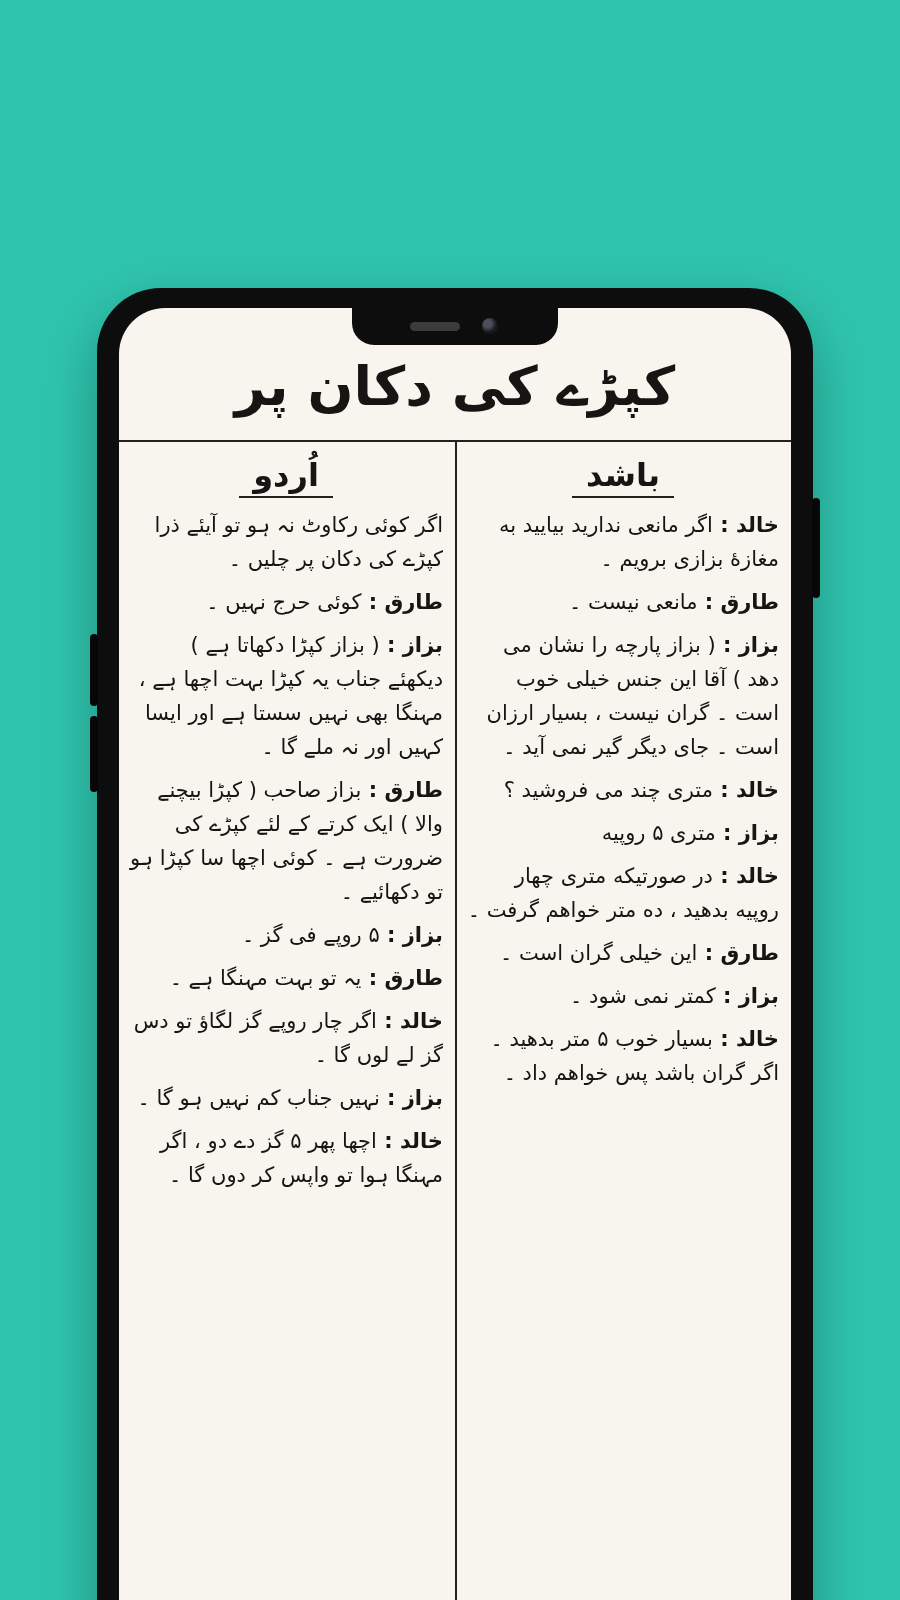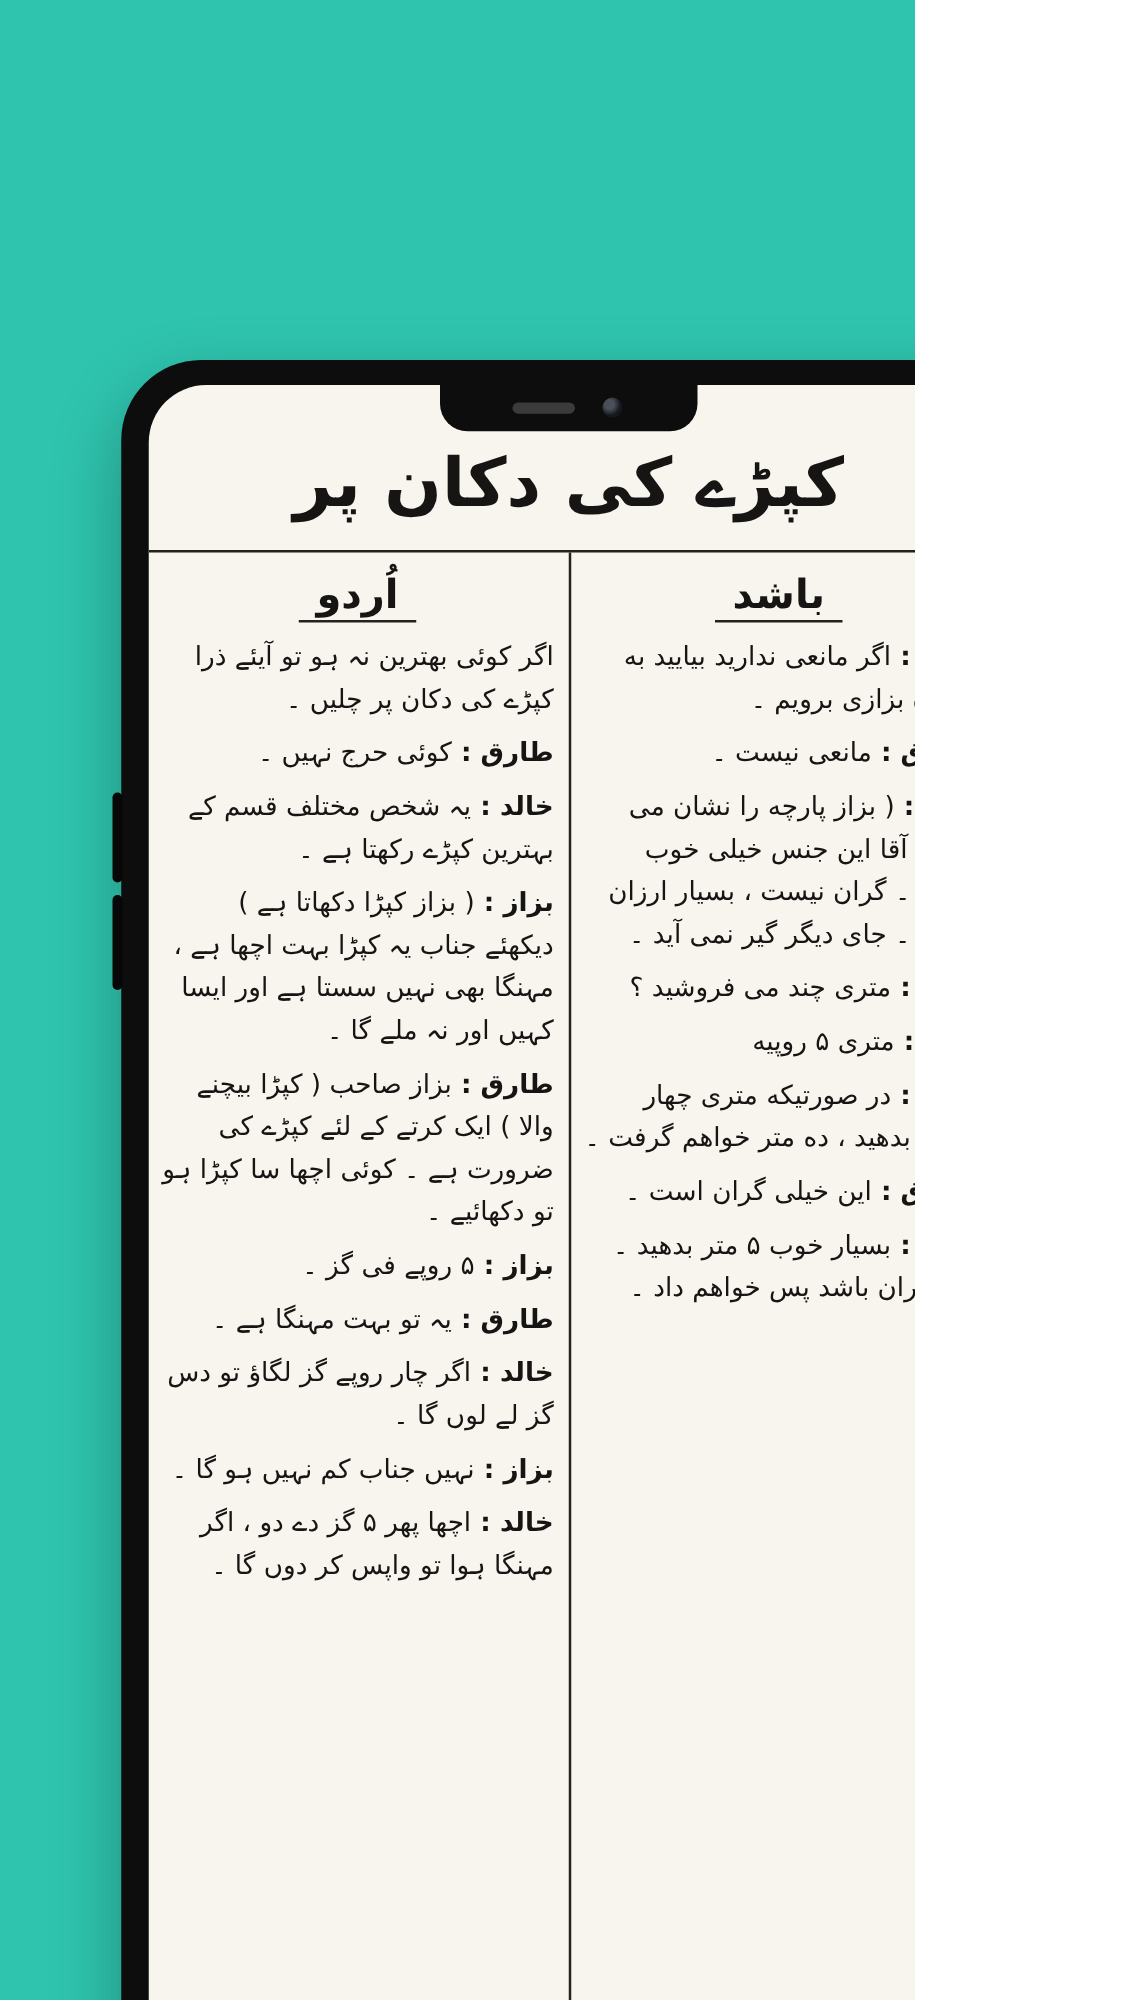--- a/index.html
+++ b/index.html
@@ -1,18 +1,18 @@
 <!DOCTYPE html>
 <html lang="ur"><head>
 <meta charset="utf-8">
 <style>
   html,body{margin:0;padding:0;}
   .stage{
     position:relative;
-    width:732px;height:1600px;
+    width:900px;height:1600px;
     background:#2fc4ae;
     overflow:hidden;
     font-family:"DejaVu Sans", sans-serif;
   }
   
   .phone{
     position:absolute;
     left:97px;top:288px;
     width:716px;height:1380px;
     background:#0d0d0d;
@@ -126,32 +126,32 @@
               <span>باشد</span>
             </div>
             <div>
                 <p class="line"><span class="speaker-name">خالد : </span>اگر مانعی ندارید بیایید به مغازهٔ بزازی برویم ۔</p>
                 <p class="line"><span class="speaker-name">طارق : </span>مانعی نیست ۔</p>
                 <p class="line"><span class="speaker-name">بزاز : </span>( بزاز پارچه را نشان می دهد ) آقا این جنس خیلی خوب است ۔ گران نیست ، بسیار ارزان است ۔ جای دیگر گیر نمی آید ۔</p>
                 <p class="line"><span class="speaker-name">خالد : </span>متری چند می فروشید ؟</p>
                 <p class="line"><span class="speaker-name">بزاز : </span>متری ۵ روپیه</p>
                 <p class="line"><span class="speaker-name">خالد : </span>در صورتیکه متری چهار روپیه بدهید ، ده متر خواهم گرفت ۔</p>
                 <p class="line"><span class="speaker-name">طارق : </span>این خیلی گران است ۔</p>
+                <p class="line"><span class="speaker-name">بزاز : </span>کمتر نمی شود ۔</p>
                 <p class="line"><span class="speaker-name">خالد : </span>بسیار خوب ۵ متر بدهید ۔ اگر گران باشد پس خواهم داد ۔</p>
               </div>
           </div>
 
           <div class="col col-urdu">
             <div class="col-header">
               <span>اُردو</span>
             </div>
             <div>
-                <p class="line">اگر کوئی بهترین نہ ہو تو آیئے ذرا کپڑے کی دکان پر چلیں ۔</p>
+                <p class="line">اگر کوئی رکاوٹ نہ ہو تو آیئے ذرا کپڑے کی دکان پر چلیں ۔</p>
                 <p class="line"><span class="speaker-name">طارق : </span>کوئی حرج نہیں ۔</p>
-                <p class="line"><span class="speaker-name">خالد : </span>یہ شخص مختلف قسم کے بہترین کپڑے رکھتا ہے ۔</p>
                 <p class="line"><span class="speaker-name">بزاز : </span>( بزاز کپڑا دکھاتا ہے ) دیکھئے جناب یہ کپڑا بہت اچھا ہے ، مہنگا بھی نہیں سستا ہے اور ایسا کہیں اور نہ ملے گا ۔</p>
                 <p class="line"><span class="speaker-name">طارق : </span>بزاز صاحب ( کپڑا بیچنے والا ) ایک کرتے کے لئے کپڑے کی ضرورت ہے ۔ کوئی اچھا سا کپڑا ہو تو دکھائیے ۔</p>
                 <p class="line"><span class="speaker-name">بزاز : </span>۵ روپے فی گز ۔</p>
                 <p class="line"><span class="speaker-name">طارق : </span>یہ تو بہت مہنگا ہے ۔</p>
                 <p class="line"><span class="speaker-name">خالد : </span>اگر چار روپے گز لگاؤ تو دس گز لے لوں گا ۔</p>
                 <p class="line"><span class="speaker-name">بزاز : </span>نہیں جناب کم نہیں ہو گا ۔</p>
                 <p class="line"><span class="speaker-name">خالد : </span>اچھا پھر ۵ گز دے دو ، اگر مہنگا ہوا تو واپس کر دوں گا ۔</p>
               </div>
           </div>
         </div>

